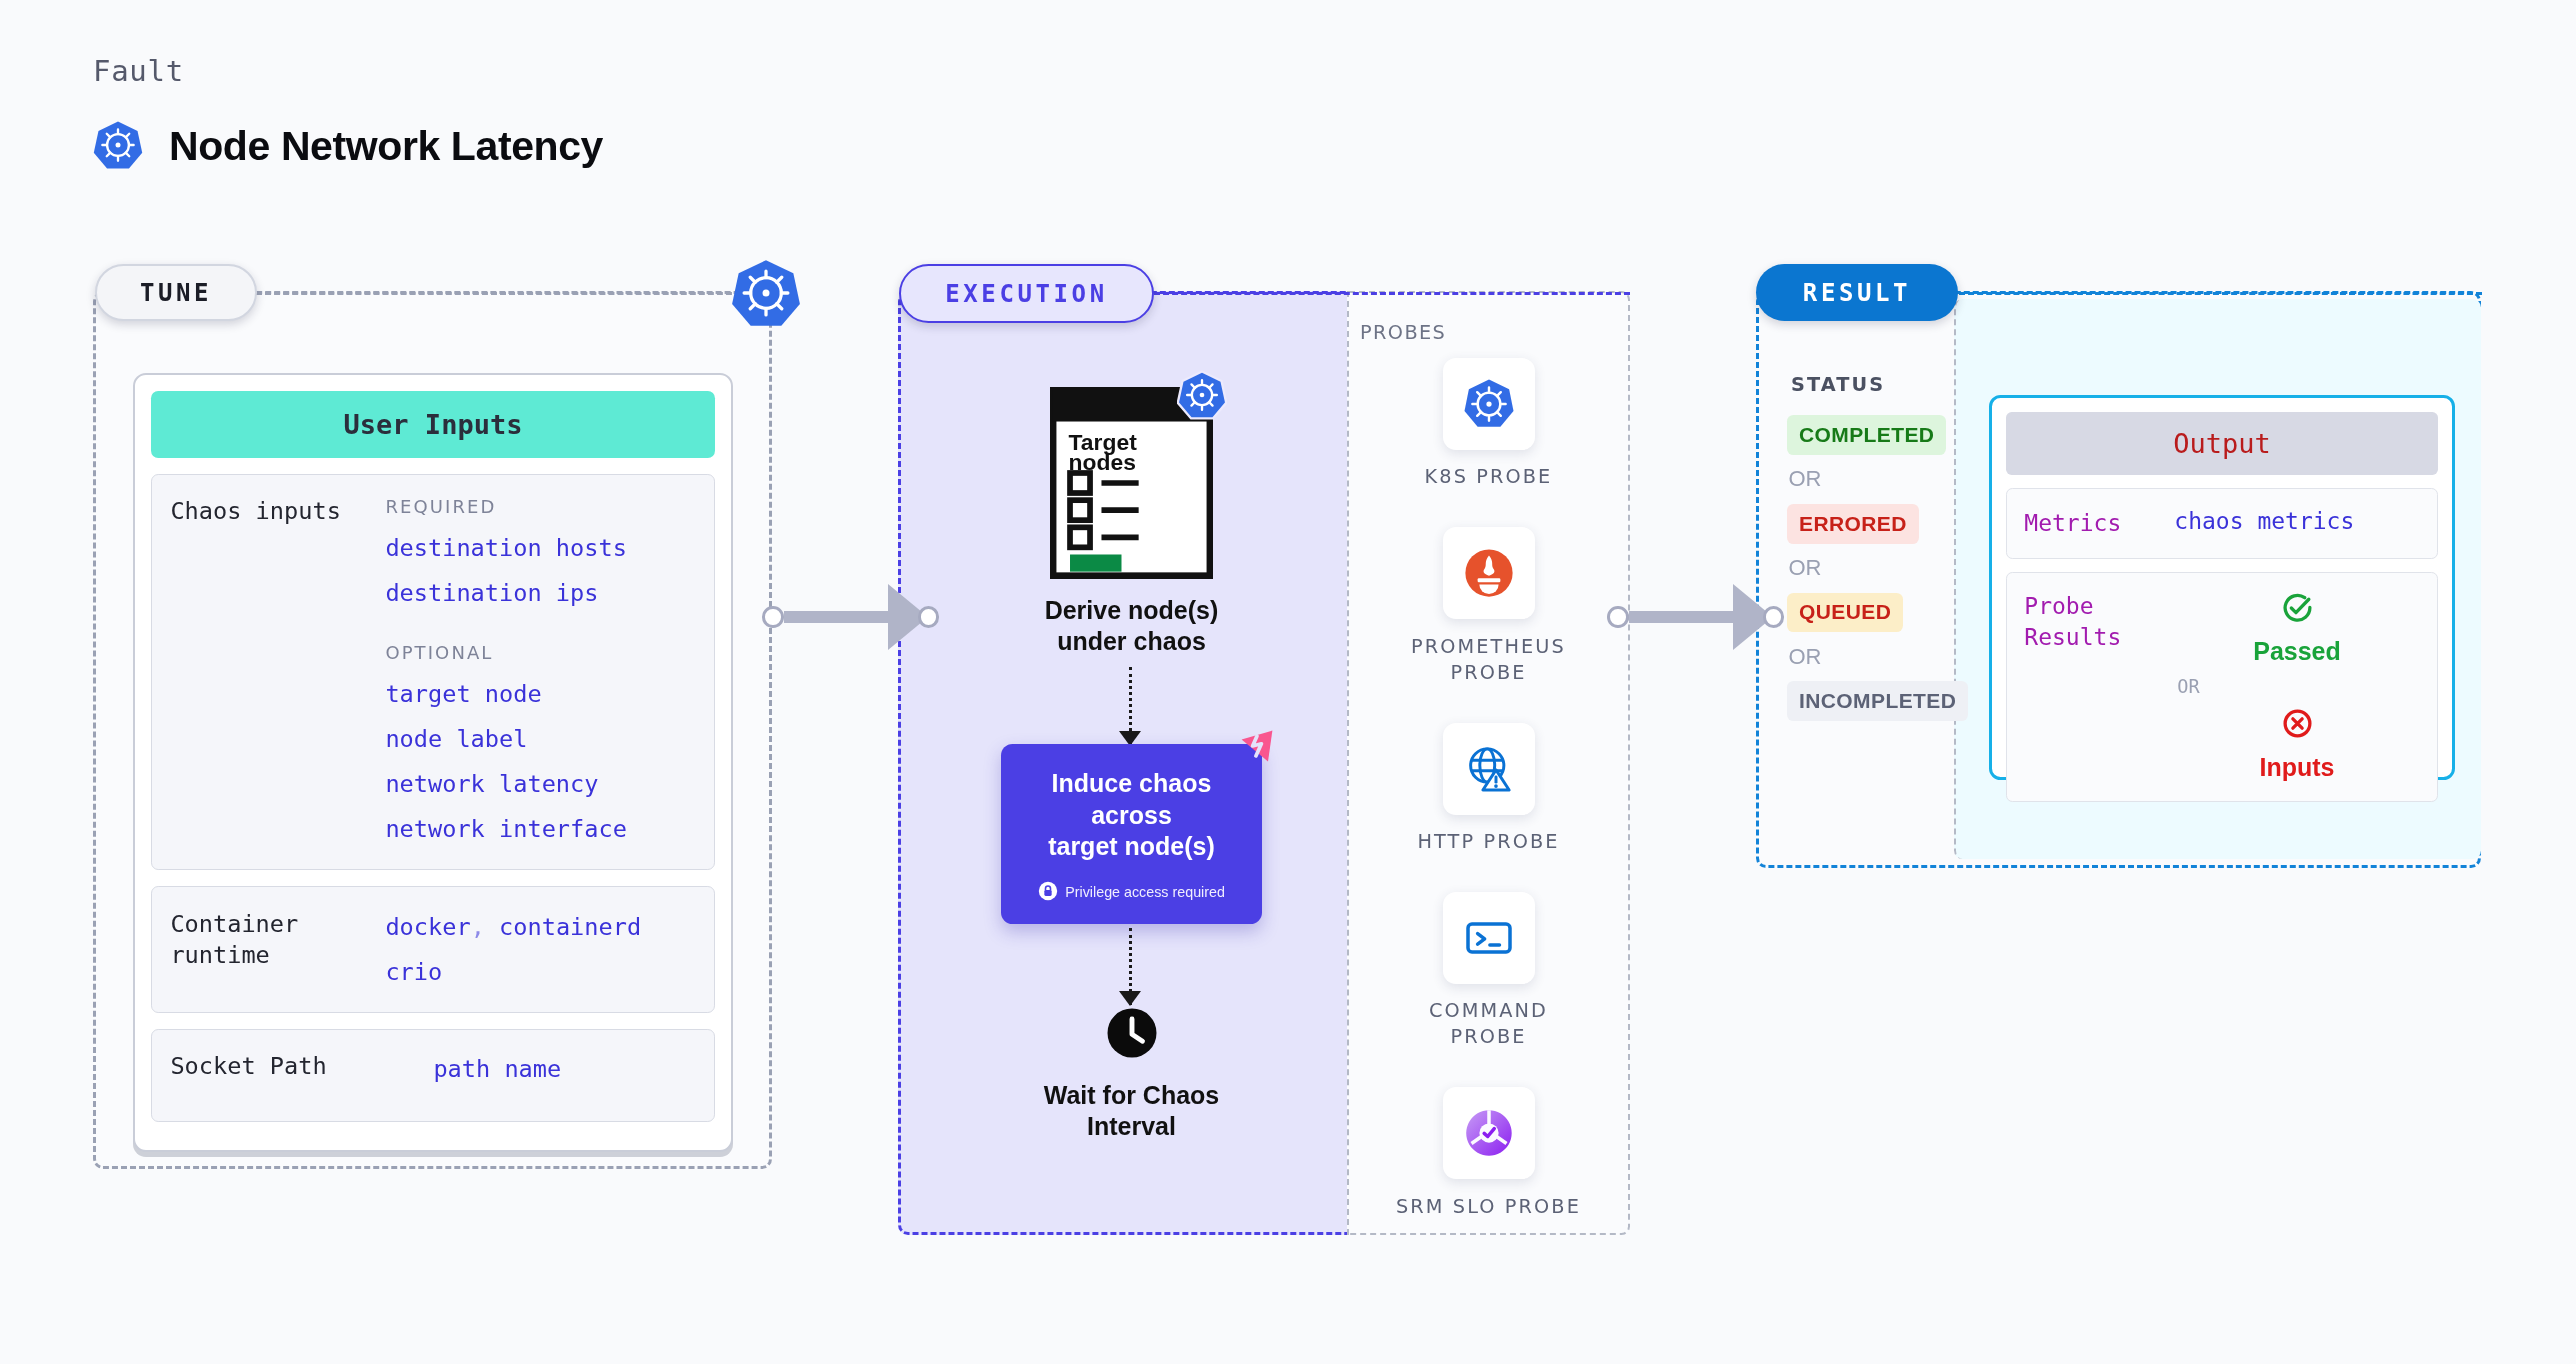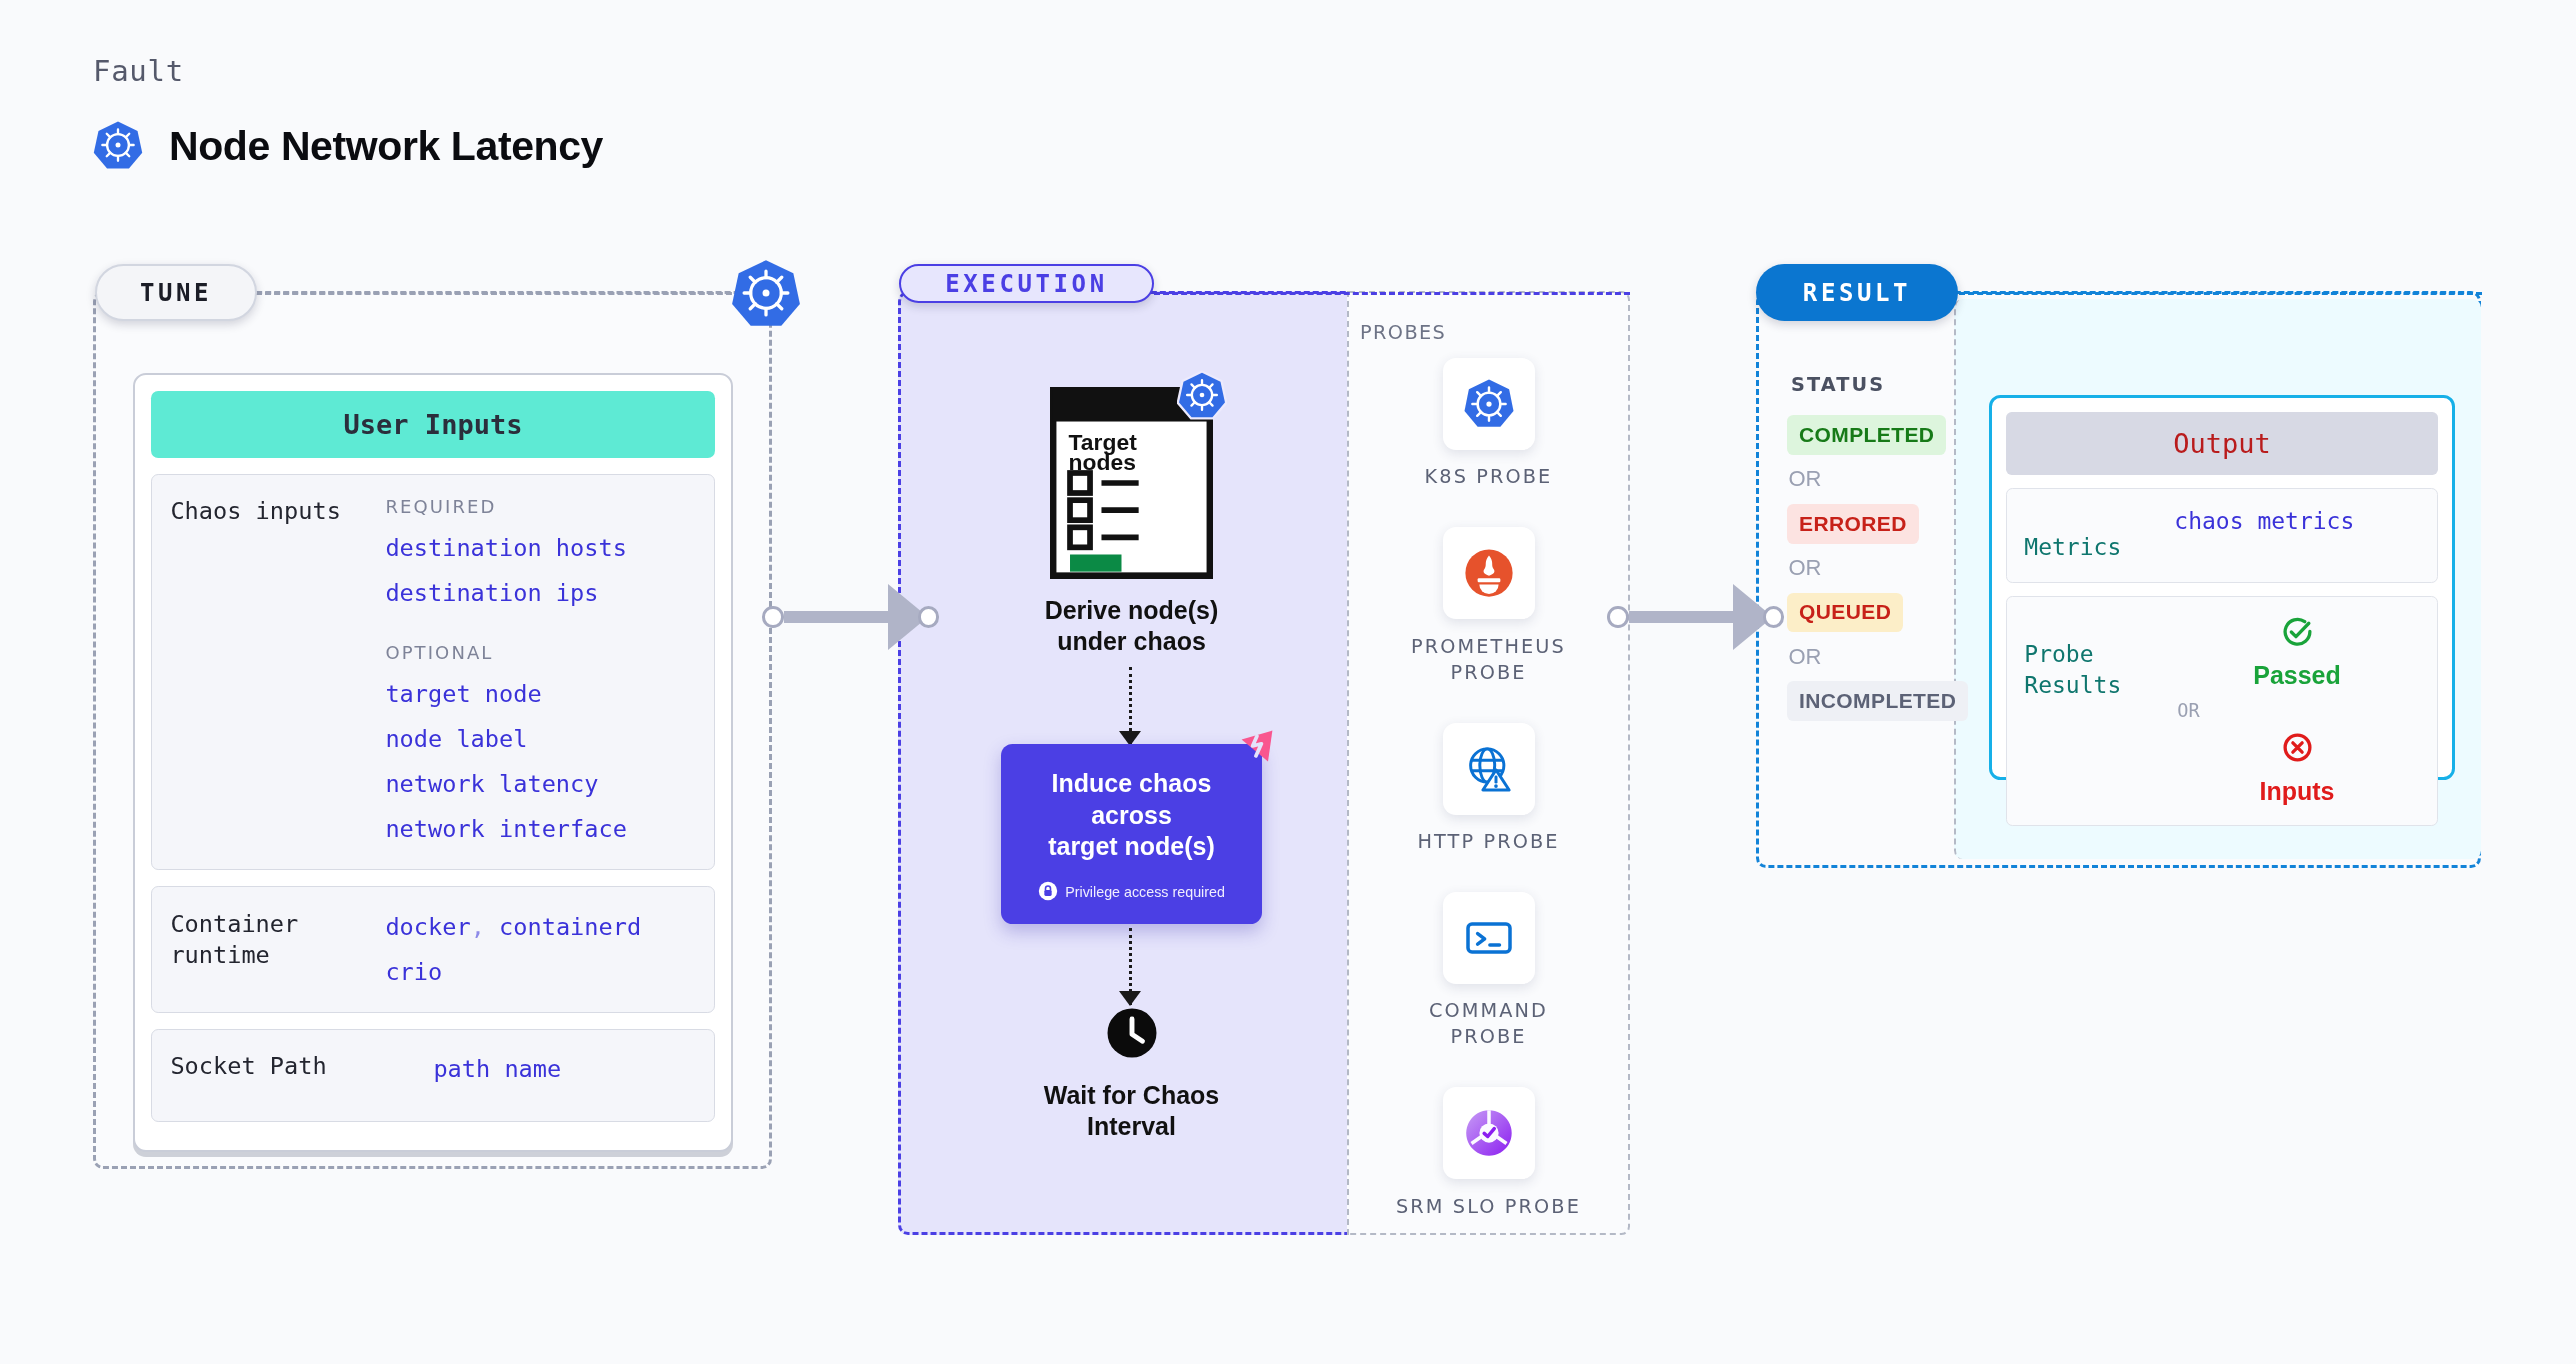--- a/index.html
+++ b/index.html
@@ -60,21 +60,21 @@
     border-radius: 716px;
     font-family: "DejaVu Sans Mono", monospace;
     font-weight: 700; letter-spacing: 3.6px; font-size: 24px;
     box-shadow: 0 3.6px 10px rgba(25,30,60,.18);
   }
   .chip-tune {
     left: 95px; top: 264px; width: 162px; height: 57px;
     background: #f4f5f8; border: 2.9px solid #d2d6e0; color: #1b1d27;
   }
   .chip-exec {
-    left: 899px; top: 264px; width: 255px; height: 39px;
+    left: 899px; top: 264px; width: 255px; height: 59px;
     background: #e7e6fd; border: 2.9px solid #4b3fe4; color: #4b3fe4;
   }
   .chip-result {
     left: 1756px; top: 264px; width: 202px; height: 57px;
     background: #0b76d0; border: none; color: #ffffff;
   }
 
   
   .chip-line { position: absolute; height: 0; border-top-style: dashed; border-top-width: 3.6px; }
   .line-tune   { left: 256px;  top: 292px; width: 494px;  border-color: #9aa1b4; }
@@ -222,21 +222,21 @@
     font-family: "DejaVu Sans Mono", monospace;
     font-size: 27px; color: #b91c1c;
   }
   .out-row {
     margin-top: 13px; border: 1.4px solid #e0e3ea; border-radius: 6.4px;
     background: #fafbfd; display: flex; padding: 18.6px 17px;
   }
   .out-label {
     width: 150px; flex: none;
     font-family: "DejaVu Sans Mono", monospace;
-    font-size: 23px; color: #0f766e; line-height: 1.35; margin-top: 24px;
+    font-size: 23px; color: #a21caf; line-height: 1.35;
   }
   .out-val {
     font-family: "DejaVu Sans Mono", monospace;
     font-size: 23px; color: #3a32d9;
   }
   .pf-line { display: flex; align-items: center; gap: 10px; flex-direction: column; }
   .pf-pass {
     font-family: "Liberation Sans", sans-serif;
     font-weight: 700; font-size: 25px; color: #19a33a;
   }

